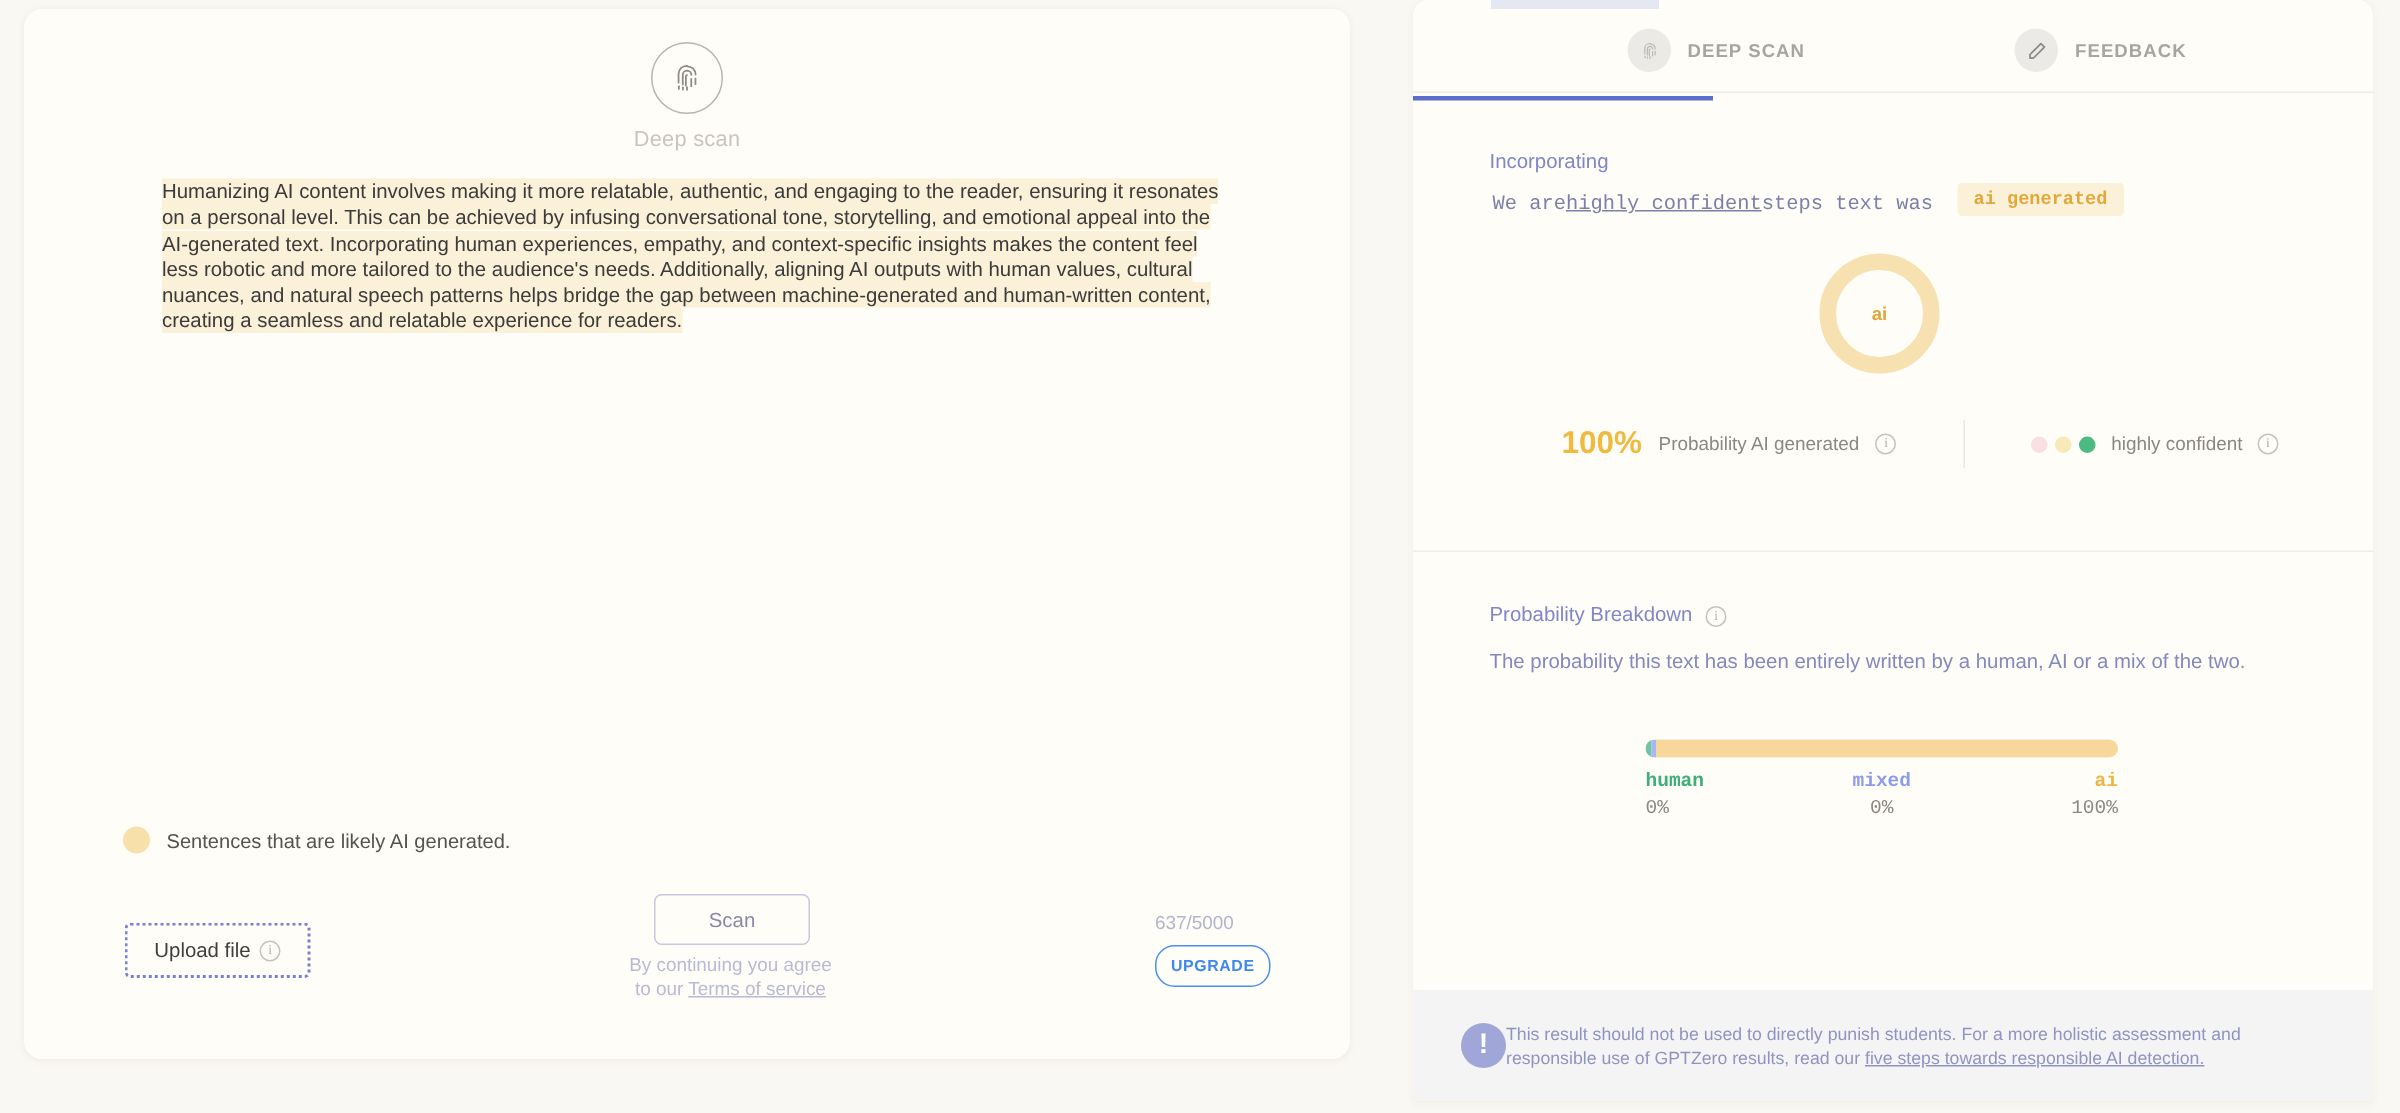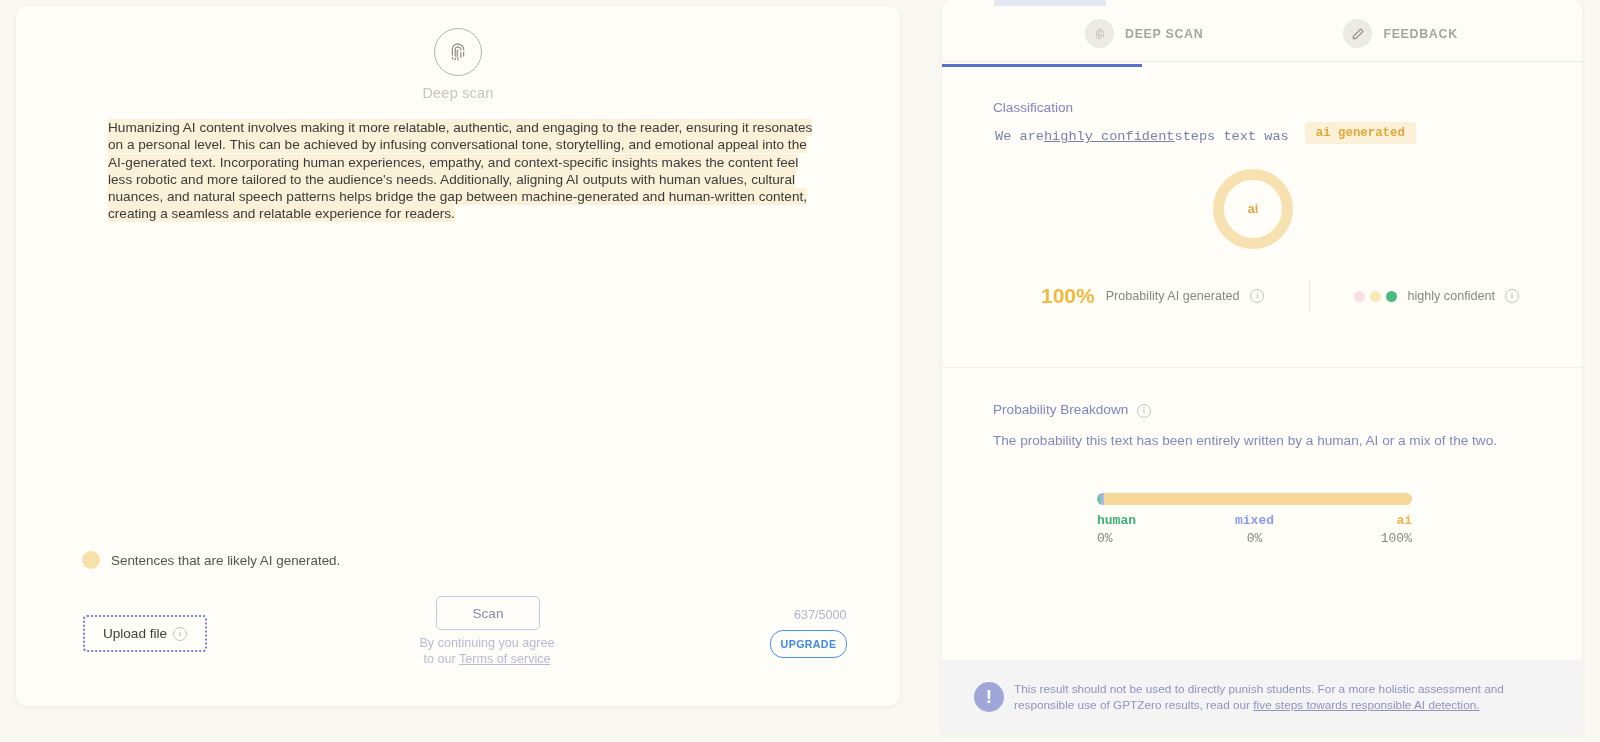--- a/index.html
+++ b/index.html
@@ -87,21 +87,21 @@
   }
   .terms {
     position: absolute; left: 398px; top: 630px; width: 146px;
     text-align: center;
     font-size: 12.6px; line-height: 15.6px; color: #b9bad4;
   }
   .terms a { color: #b9bad4; text-decoration: underline; }
 
   .counter {
     position: absolute; left: 754px; top: 602px;
-    font-size: 12.6px; color: #b3b4cd; margin-left: 24px;
+    font-size: 12.6px; color: #b3b4cd;
   }
   .upgrade-btn {
     position: absolute; left: 754px; top: 624px;
     width: 75px; height: 26px;
     border: 1px solid #4a90f0; border-radius: 13px;
     display: flex; align-items: center; justify-content: center;
     font-size: 10.6px; font-weight: bold; letter-spacing: .4px;
     color: #3d88ee; background: #fffdf7;
     cursor: pointer;
   }
@@ -234,21 +234,21 @@
   }
   .note-ico {
     margin-left: 32px;
     width: 30px; height: 30px; border-radius: 50%;
     background: #a0a6d8;
     display: flex; align-items: center; justify-content: center;
     color: #ffffff; font-size: 19px; font-weight: bold;
     line-height: 30px; flex: none;
   }
   .note-text {
-    margin-left: 10px; width: 530px;
+    margin-left: 0; width: 530px;
     font-size: 11.8px; line-height: 16px; color: #8f93c3;
   }
   .note-text a { color: #8f93c3; text-decoration: underline; }
 </style>
 </head>
 <body>
 
 <div class="page">
 
   <div class="left-card">
@@ -321,21 +321,21 @@
           <svg width="14" height="14" viewBox="0 0 24 24" fill="none" stroke="#8d8a85" stroke-width="2" stroke-linecap="round" stroke-linejoin="round">
             <path d="M16.5 3.5l4 4L8 20H4v-4z"></path>
           </svg>
         </span>
         <span class="tab-lbl">FEEDBACK</span>
       </div>
       <div class="tab-underline"></div>
     </div>
 
     <div class="sec-classification">
-      <div class="sec-title cls-title">Classification</div>
+      <div class="sec-title cls-title">Incorporating</div>
       <div class="cls-line">
         <span>We are </span>
           <u>highly confident</u>
           <span> steps text was</span>
         <span class="badge-ai">ai generated</span>
       </div>
 
       <div class="gauge">
         <span class="gauge-lbl">ai</span>
       </div>

